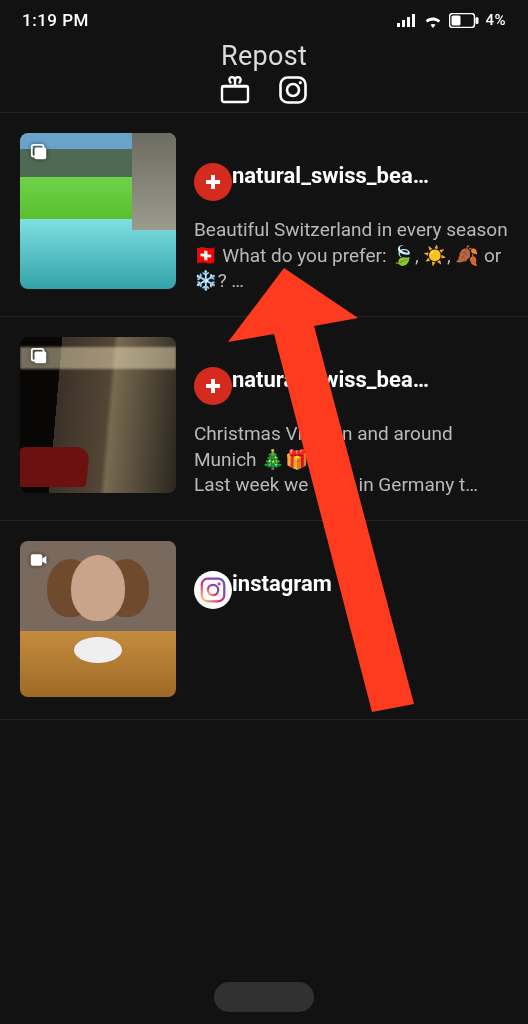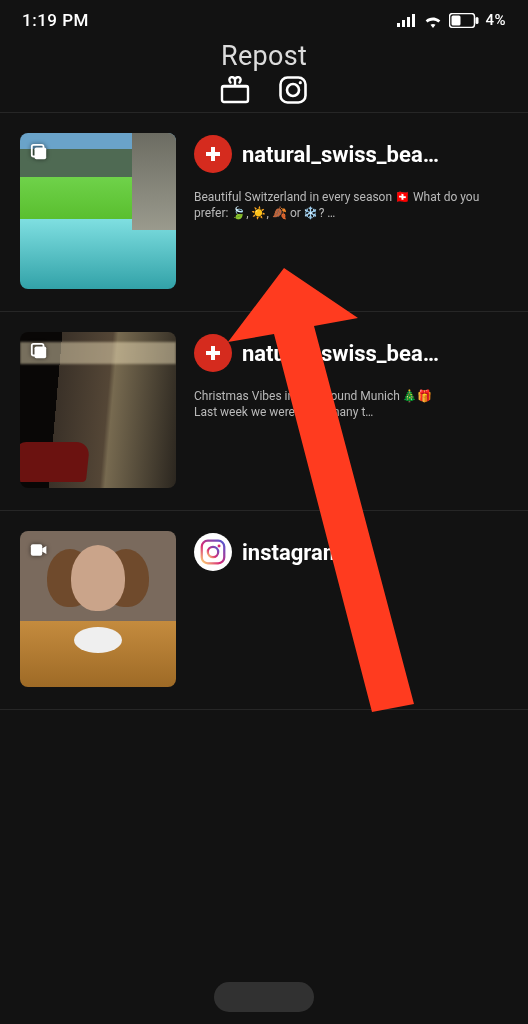--- a/index.html
+++ b/index.html
@@ -11,26 +11,26 @@
   .app-bar{height:66px;display:flex;align-items:center;justify-content:space-between;padding:0 20px 6px 20px;flex-direction:column;}
   .app-title{font-size:27px;letter-spacing:.3px;color:#dcdcdc;}
   .app-actions{display:flex;align-items:center;gap:26px;}
   .icon-btn{width:32px;height:32px;display:flex;align-items:center;justify-content:center;color:#fff;}
 
   .list{border-top:1px solid #262626;}
   .post{display:flex;gap:18px;padding:20px 18px 22px 20px;border-bottom:1px solid #262626;}
   .thumb{width:156px;height:156px;flex:0 0 156px;border-radius:8px;position:relative;overflow:hidden;background:#444;}
   .badge{position:absolute;top:10px;left:10px;width:18px;height:18px;color:#fff;filter:drop-shadow(0 0 2px rgba(0,0,0,.6));}
   .meta{flex:1;min-width:0;padding-top:2px;}
-  .user-row{display:flex;align-items:center;gap:10px;}
+  .user-row{display:flex;align-items:flex-start;margin-top:28px;}
   .avatar{width:38px;height:38px;border-radius:50%;flex:0 0 38px;}
   .avatar.ch{background:#d52b1e;display:flex;align-items:center;justify-content:center;}
   .avatar.ig{background:#fff;display:flex;align-items:center;justify-content:center;}
   .username{font-size:22px;font-weight:700;white-space:nowrap;overflow:hidden;text-overflow:ellipsis;max-width:260px;color:#fff;}
-  .caption{font-size:12px;color:#b9b9b9;margin-top:16px;line-height:1.35;white-space:pre-line;}
+  .caption{font-size:19px;color:#b9b9b9;margin-top:16px;line-height:1.35;white-space:pre-line;}
 
   .home-ind{position:absolute;bottom:12px;left:50%;transform:translateX(-50%);width:100px;height:30px;background:#313131;border-radius:18px;}
 
   
   .thumb.p1{background:
     linear-gradient( to bottom,
       #6aa3c9 0%, #6aa3c9 10%,
       #4f6a53 10%, #4f6a53 28%,
       #6fd24a 28%, #5abf2f 55%,
       #7fdfe1 55%, #32a2a8 100%);

